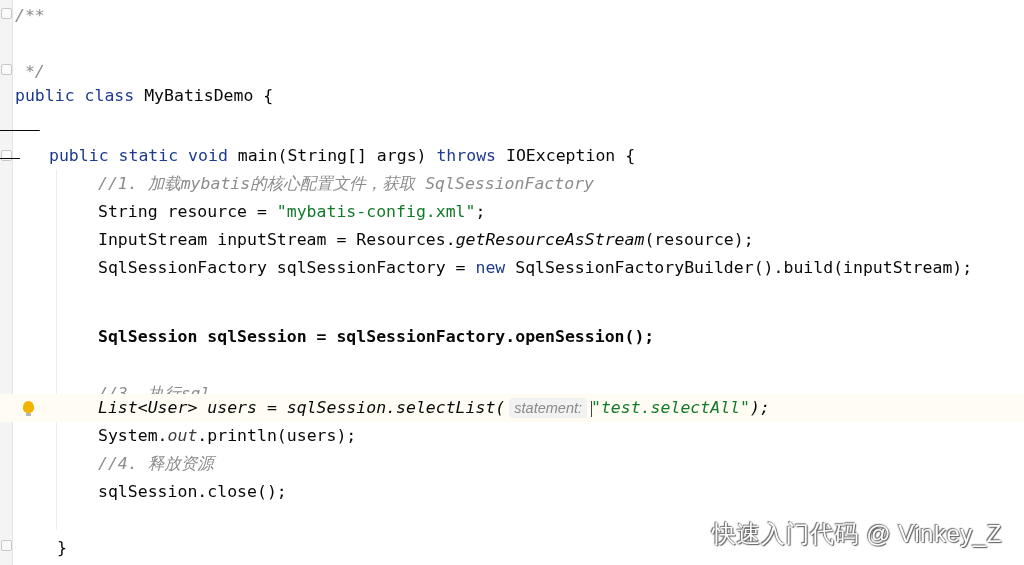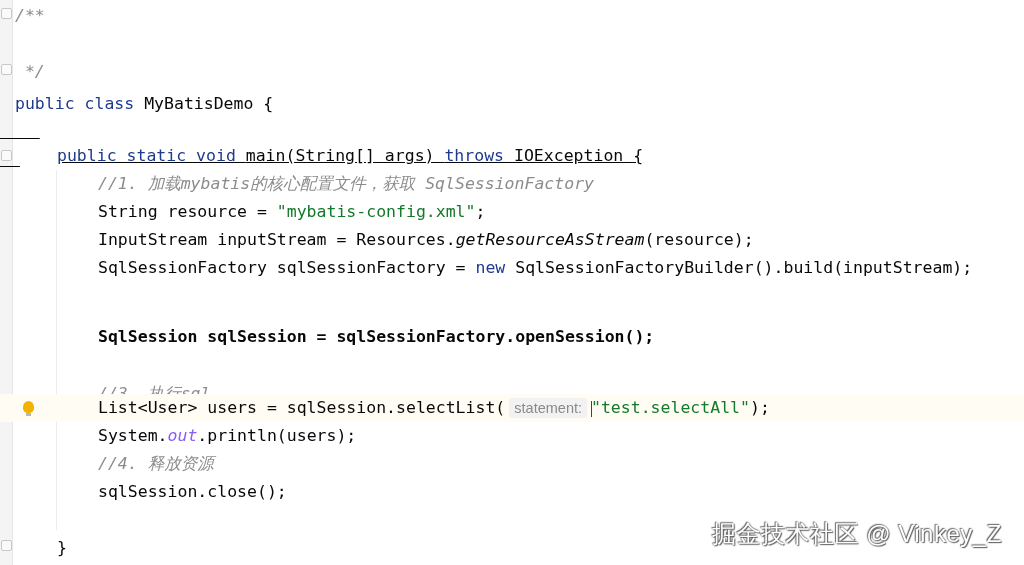--- a/index.html
+++ b/index.html
@@ -24,27 +24,27 @@
     }
     .fold {
       position: absolute; left: 1px; width: 9px; height: 9px;
       border: 1px solid #c8c8c8; border-radius: 2px; background: #fafafa;
     }
     .line {
       position: absolute; left: 0; height: 28px; line-height: 28px;
       font-size: 16.5px; color: #080808; white-space: pre;
       width: 1024px;
     }
-    .line.highlight { background: #fffdf3; }
+    .line.highlight { background: #fffdf3; font-style: italic; }
     .code { position: absolute; top: 0; }
     .kw { color: #1d3a8f; }
     .cm { color: #8c8c8c; font-style: italic; }
     .str { color: #127a2a; }
     .fn-static { font-style: italic; }
-    .field { color: #8b5cf6; font-style: italic; }
+    .field { color: #404040; font-style: italic; }
     .hint {
       font-family: "Liberation Sans", sans-serif; font-size: 14.5px;
       color: #8a8a8a; background: #f2f2f2; padding: 2px 5px; border-radius: 3px;
       margin: 0 4px 0 4px;
     }
     .bulb {
       position: absolute; left: 23px; top: 7px; width: 11px; height: 12px;
       border-radius: 50% 50% 40% 40%; background: #f0b400;
     }
     .bulb::after {
@@ -74,26 +74,26 @@
 
   <div class="line" style="top:2px;">
     <span class="code cm" style="left:15px;">/**</span>
   </div>
 
 
   <div class="line" style="top:58px;">
     <span class="code cm" style="left:15px;"> */</span>
   </div>
 
-  <div class="line" style="top:90px;text-decoration:underline;">
+  <div class="line" style="top:82px;text-decoration:underline;">
     <span class="code" style="left:15px;"><span class="kw">public class </span><span>MyBatisDemo {</span></span>
   </div>
 
   <div class="line" style="top:142px;">
-    <span class="code" style="left:57px;text-decoration:underline;"><span class="kw">public static void </span><span>main(String[] args) </span><span class="kw">throws </span><span>IOException {</span></span>
+    <span class="code" style="left:49px;"><span class="kw">public static void </span><span>main(String[] args) </span><span class="kw">throws </span><span>IOException {</span></span>
   </div>
 
   <div class="line" style="top:170px;">
     <span class="code cm" style="left:98px;">//1. 加载mybatis的核心配置文件，获取 SqlSessionFactory</span>
   </div>
 
   <div class="line" style="top:198px;">
     <span class="code" style="left:98px;"><span>String resource = </span><span class="str">"mybatis-config.xml"</span><span>;</span></span>
   </div>
 
@@ -128,14 +128,14 @@
   </div>
 
   <div class="line" style="top:478px;">
     <span class="code" style="left:98px;">sqlSession.close();</span>
   </div>
 
   <div class="line" style="top:534px;">
     <span class="code" style="left:57px;">}</span>
   </div>
 
-  <div class="watermark">掘金技术社区 @ Vinkey_Z</div>
+  <div class="watermark">快速入门代码 @ Vinkey_Z</div>
 </div>
 
 </body></html>

